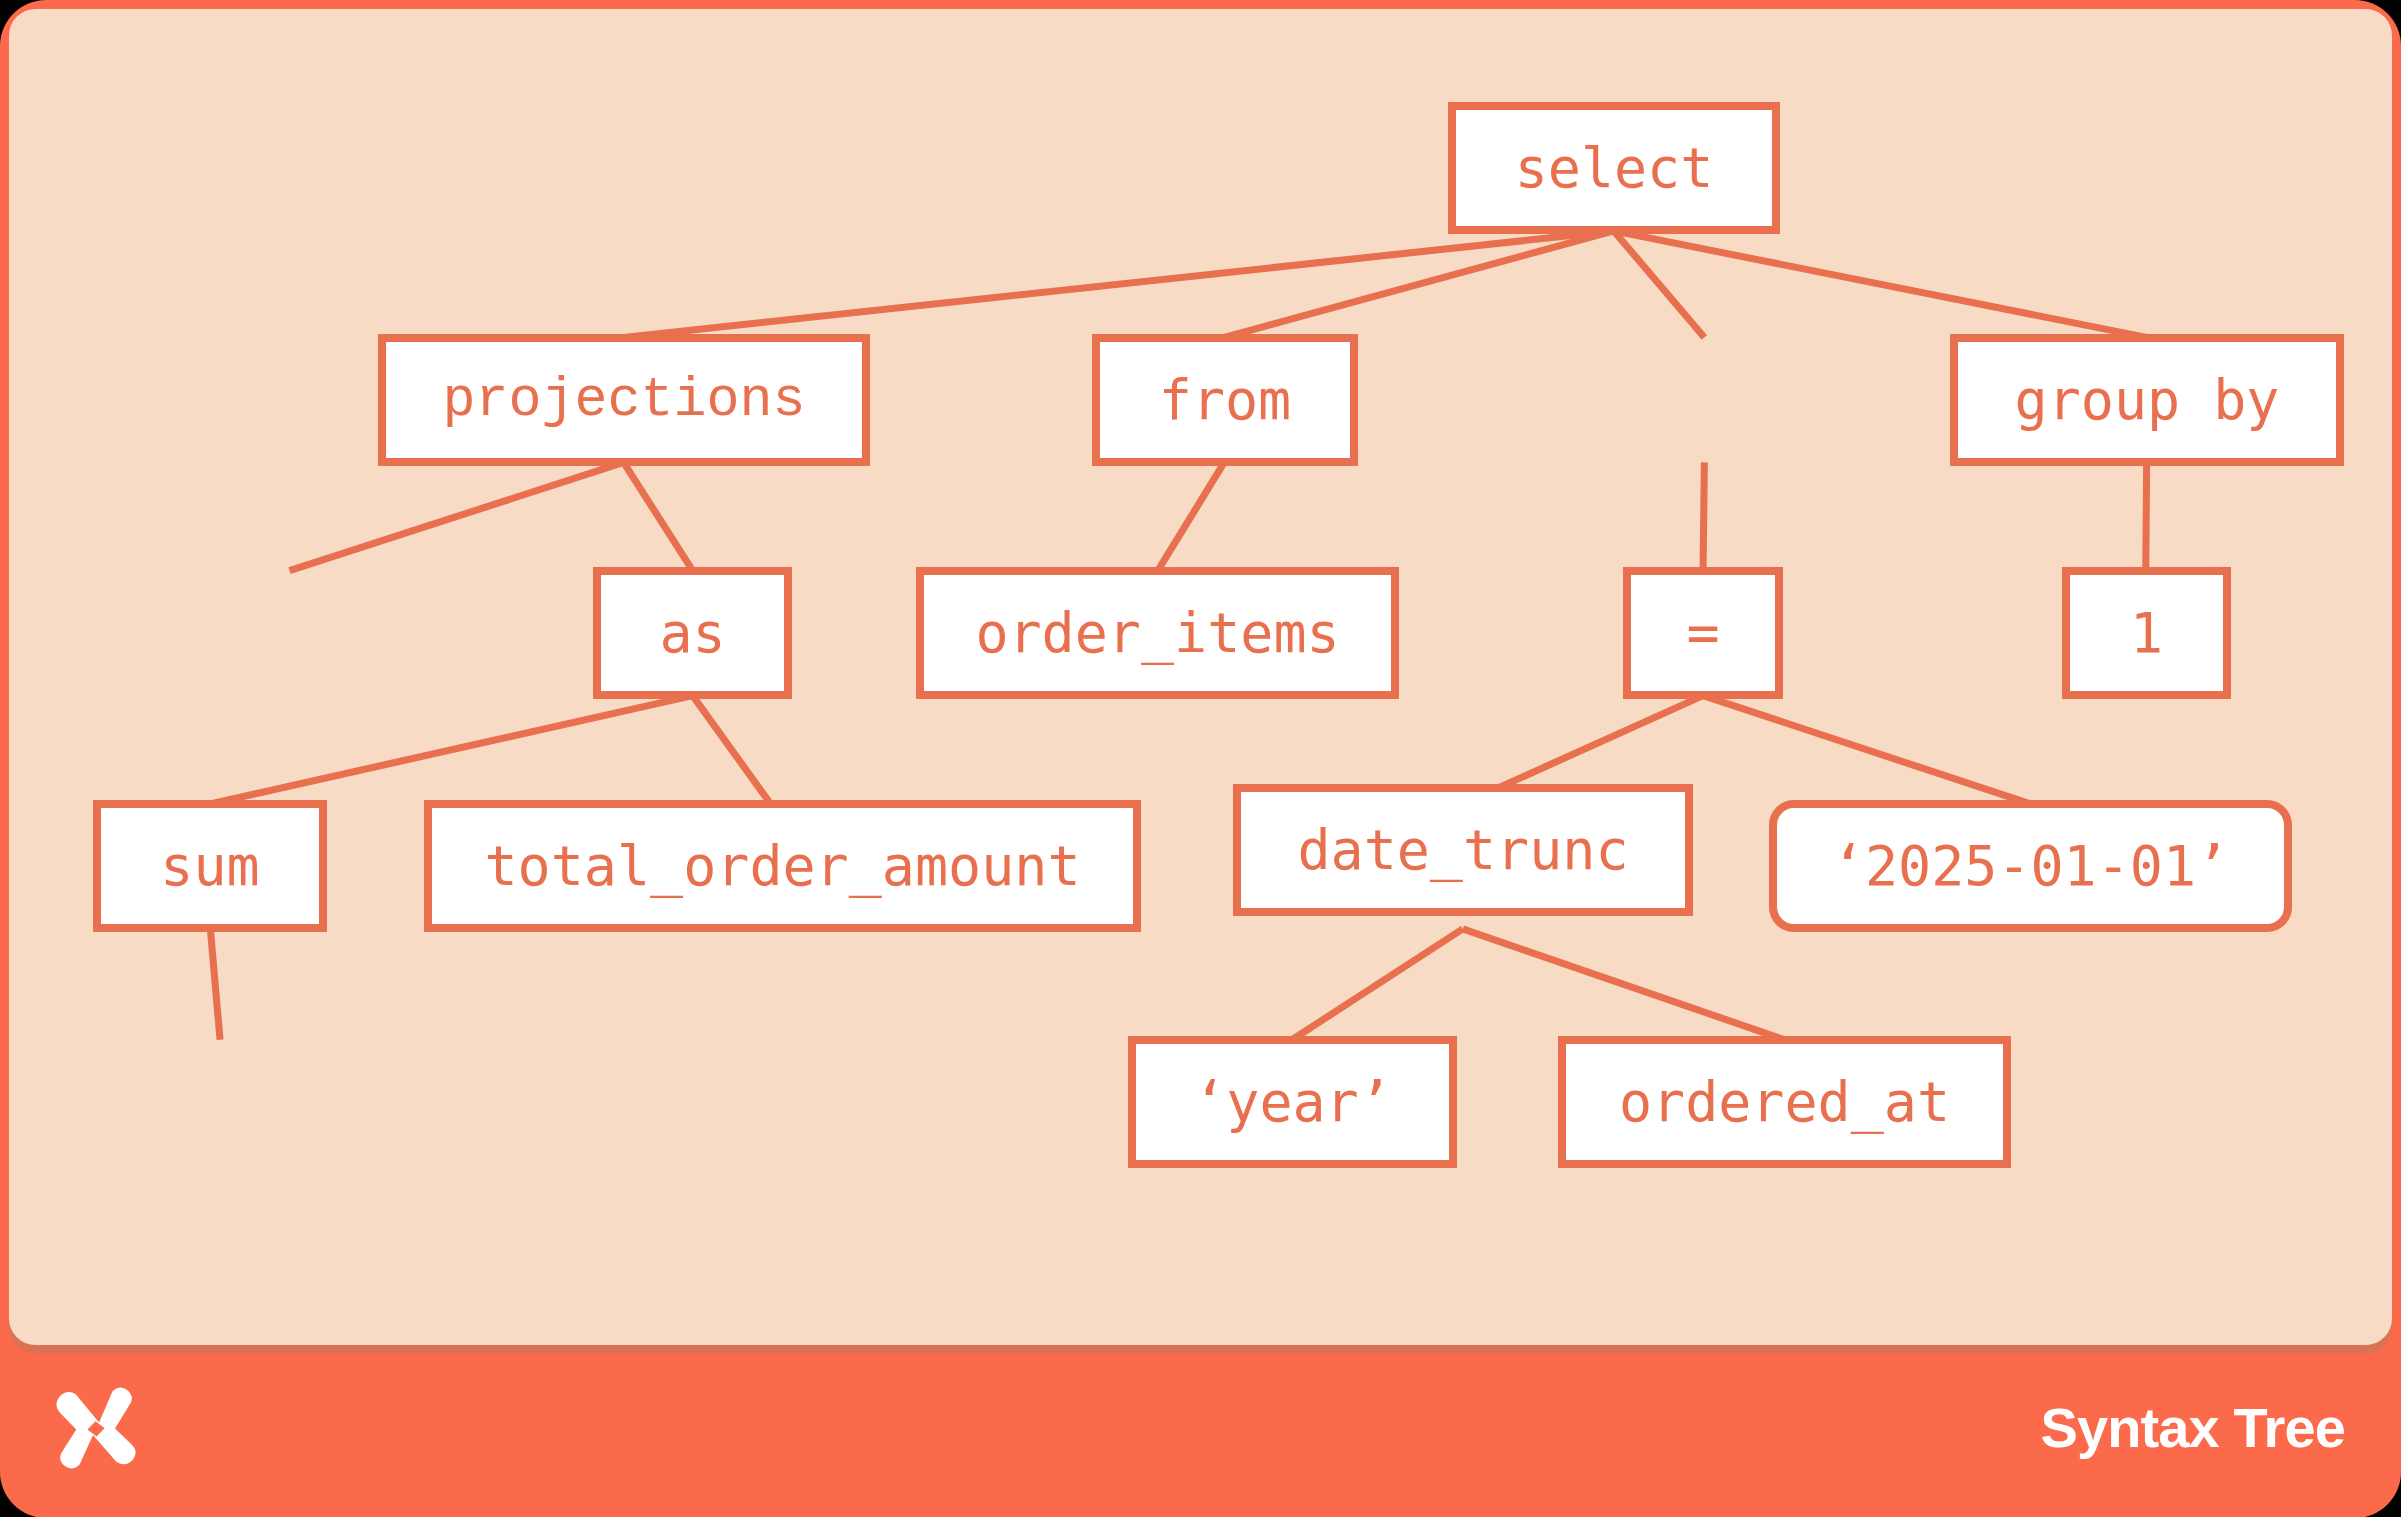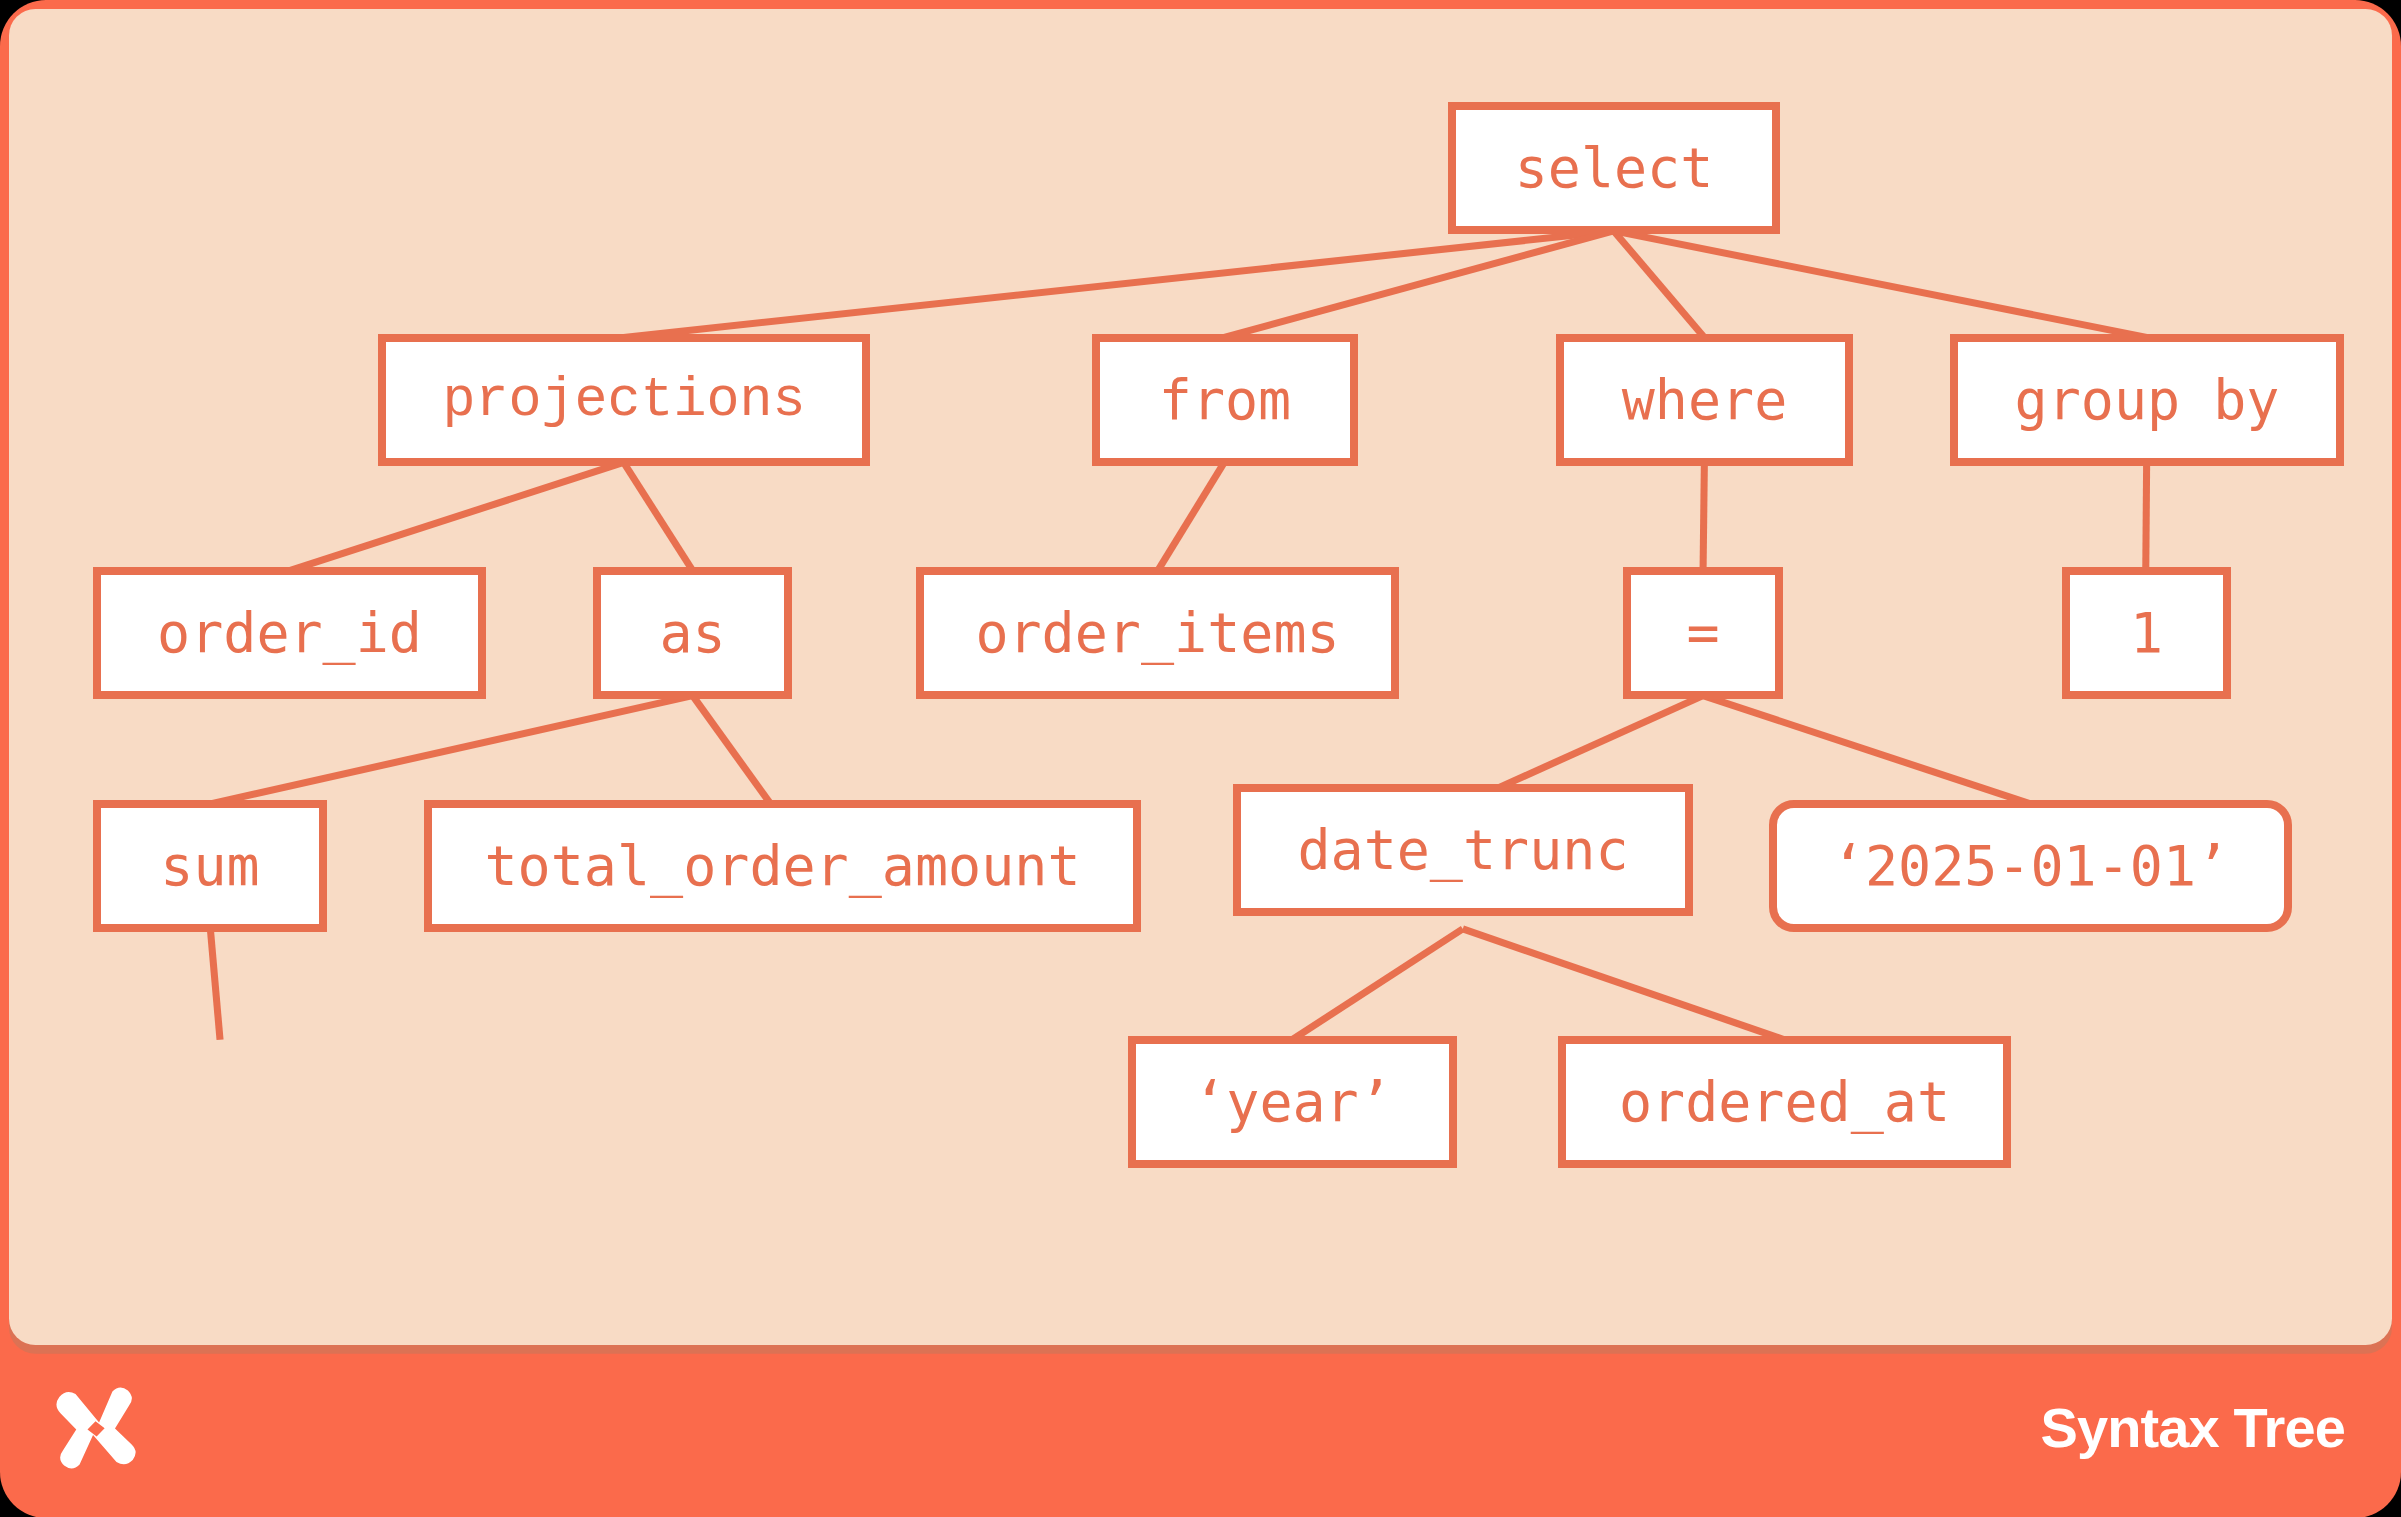--- a/index.html
+++ b/index.html
@@ -94,23 +94,21 @@
         <line x1="1935" y1="790" x2="2307" y2="913"></line>
         <line x1="239" y1="1055" x2="250" y2="1181"></line>
         <line x1="1662" y1="1055" x2="1468" y2="1181"></line>
         <line x1="1662" y1="1055" x2="2027.5" y2="1181"></line>
       </svg>
 
     <div class="nodes">
         <div class="node" style="left: 1448px; top: 102px; width: 332px; height: 132px;">select</div>
         <div class="node" style="left: 378px; top: 334px; width: 492px; height: 132px; font-family: Liberation Mono, monospace;">projections</div>
         <div class="node" style="left: 1092px; top: 334px; width: 266px; height: 132px;">from</div>
-        <div class="node" style="left: 1556px; top: 334px; width: 297px; height: 132px;">where</div>
         <div class="node" style="left: 1950px; top: 334px; width: 394px; height: 132px;">group by</div>
-        <div class="node" style="left: 93px; top: 567px; width: 393px; height: 132px;">order_id</div>
         <div class="node" style="left: 593px; top: 567px; width: 199px; height: 132px;">as</div>
         <div class="node" style="left: 916px; top: 567px; width: 483px; height: 132px;">order_items</div>
         <div class="node" style="left: 1623px; top: 567px; width: 160px; height: 132px;">=</div>
         <div class="node" style="left: 2062px; top: 567px; width: 169px; height: 132px;">1</div>
         <div class="node" style="left: 93px; top: 800px; width: 234px; height: 132px;">sum</div>
         <div class="node" style="left: 412px; top: 800px; width: 717px; height: 132px; margin-left: 12px;">total_order_amount</div>
         <div class="node" style="left: 1233px; top: 784px; width: 460px; height: 132px;">date_trunc</div>
         <div class="node" style="left: 1769px; top: 800px; width: 523px; height: 132px; border-radius: 25px;">‘2025-01-01’</div>
         <div class="node" style="left: 1558px; top: 1036px; width: 453px; height: 132px;">ordered_at</div>
         <div class="node" style="left: 1128px; top: 1036px; width: 329px; height: 132px;">‘year’</div>

